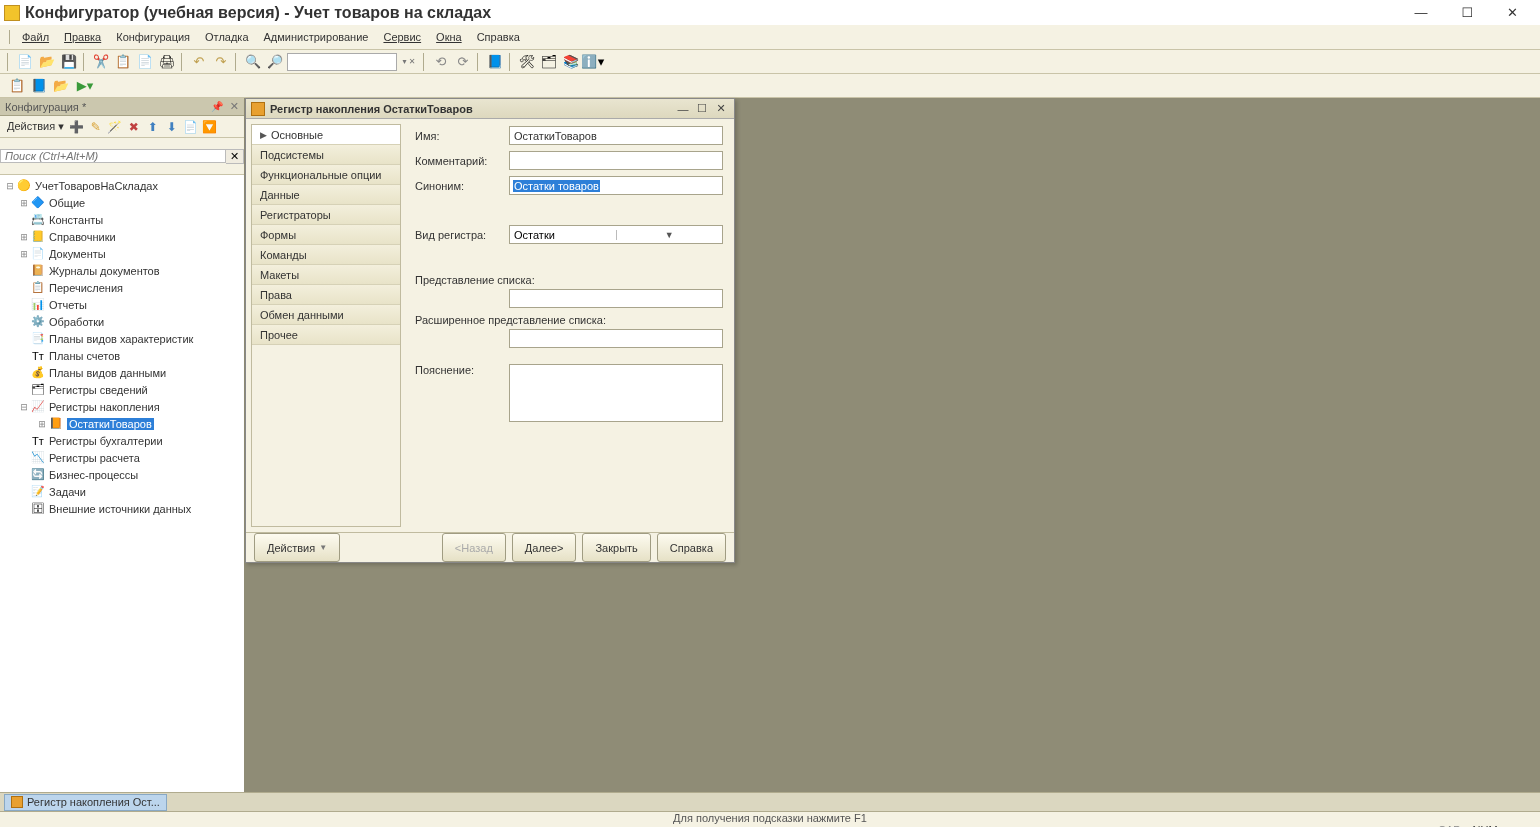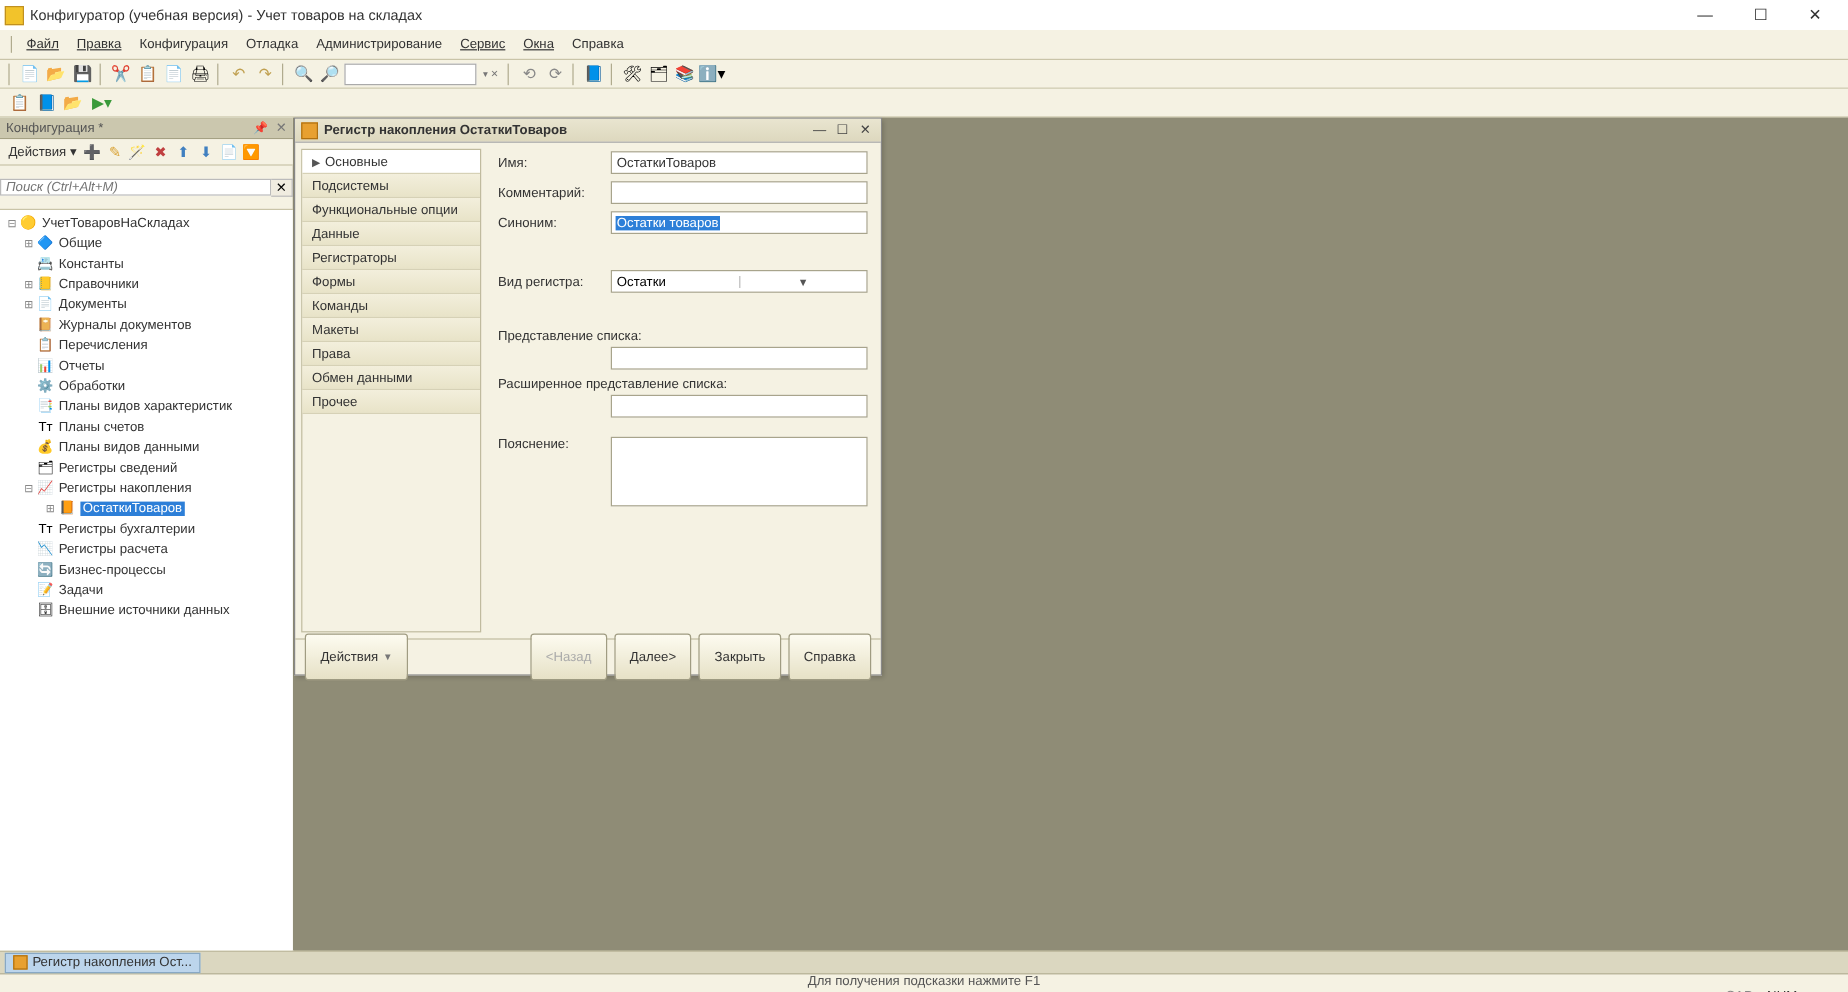--- a/index.html
+++ b/index.html
@@ -1,21 +1,21 @@
 <!DOCTYPE html>
 <html><head>
 <meta charset="utf-8">
 <style>
 * { margin:0; padding:0; box-sizing:border-box; font-family:Arial,sans-serif; font-size:11px; }
 body { width:1540px; height:827px; background:#dbd7c0; overflow:hidden; position:relative; }
 
 
 .title-bar { height:25px; background:#fff; display:flex; align-items:center; padding:0 4px; }
 .title-bar .logo { width:16px; height:16px; background:#f2c32b; border:1px solid #c09020; margin-right:5px; display:inline-block; }
-.title-bar .title { color:#333; font-size:12px; }
+.title-bar .title { color:#333; font-size:16px;font-weight:bold; }
 .title-bar .win-controls { margin-left:auto; display:flex; gap:18px; padding-right:10px; }
 .title-bar .win-controls span { font-size:13px; color:#333; cursor:pointer; padding:2px 8px; }
 
 
 .menu-bar { height:25px; background:#f5f2e3; display:flex; align-items:center; padding:0 8px; gap:3px; border-bottom:1px solid #c9c4a8; }
 .menu-bar .menu-item { padding:2px 6px; color:#333; cursor:pointer; }
 .menu-bar .menu-item u { text-decoration:underline; }
 .menu-bar .sep { width:3px; height:14px; border-left:1px solid #b0ab8e; margin:0 1px; }
 
 
@@ -78,21 +78,21 @@
 .form-row .sel-inner { background:#2d7fd8; color:#fff; padding:0 1px; }
 .form-row .combo { flex:1; height:19px; border:1px solid #a8a48c; background:#fff; display:flex; align-items:center; }
 .form-row .combo span { flex:1; padding:0 4px; }
 .form-row .combo .dd { width:16px; text-align:center; border-left:1px solid #bbb; cursor:pointer; font-size:9px; color:#555; }
 .form-row textarea { flex:1; height:58px; border:1px solid #a8a48c; background:#fff; padding:2px 4px; resize:none; }
 .form-row.top-align { align-items:flex-start; }
 .form-section-label { color:#333; margin:6px 0 3px 0; }
 
 
 .child-footer { height:30px; border-top:1px solid #c0bb9f; display:flex; align-items:center; justify-content:flex-end; padding:0 8px; gap:6px; }
-.child-footer .btn { height:39px; padding:0 12px; border:1px solid #a09c82; background:linear-gradient(#fdfbf0,#e6e1c6); border-radius:3px; cursor:pointer; color:#333; display:flex; align-items:center; }
+.child-footer .btn { height:29px; padding:0 12px; border:1px solid #a09c82; background:linear-gradient(#fdfbf0,#e6e1c6); border-radius:3px; cursor:pointer; color:#333; display:flex; align-items:center; }
 .child-footer .btn.disabled { color:#aaa; }
 .child-footer .btn .dd { margin-left:4px; font-size:8px; color:#777; }
 .child-footer .btn-group-left { margin-right:auto; }
 
 
 .window-tabs { height:19px; background:#dbd7c0; border-top:1px solid #b0ab8e; display:flex; align-items:center; padding:0 4px; }
 .window-tabs .wtab { height:17px; background:#bcd5ec; border:1px solid #88a8c4; display:flex; align-items:center; padding:0 6px; font-size:11px; color:#333; cursor:pointer; }
 .window-tabs .wtab .wicon { width:12px; height:12px; background:#e8a030; border:1px solid #b07010; margin-right:4px; }
 
 

